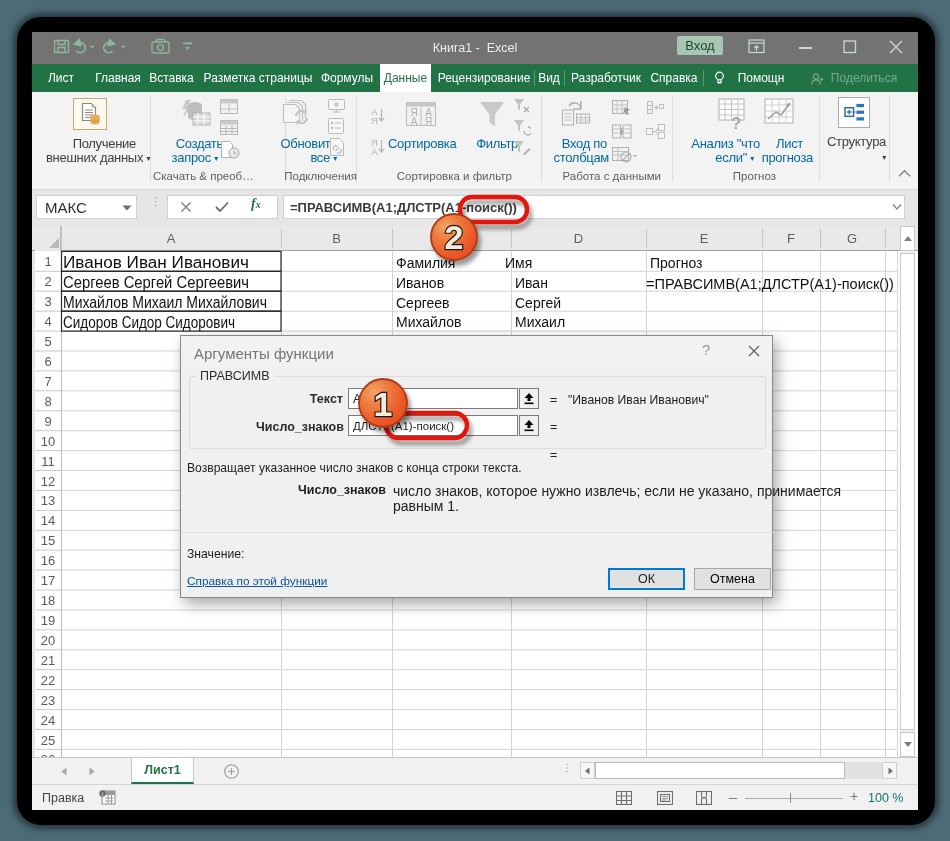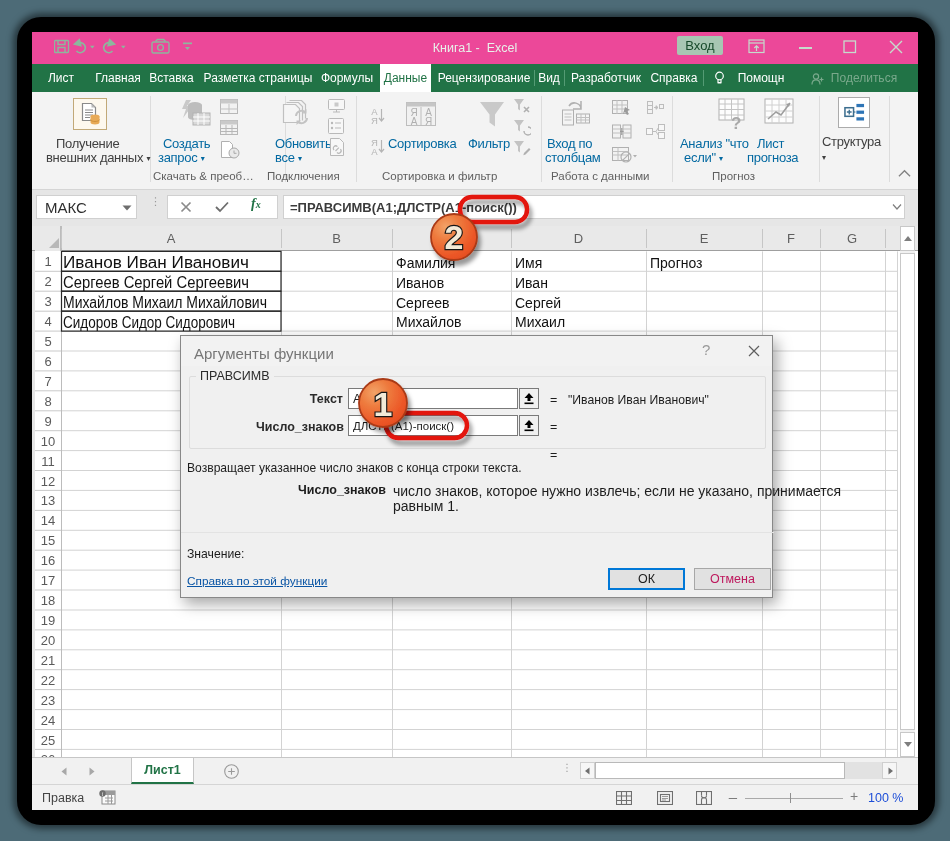--- a/index.html
+++ b/index.html
@@ -3,29 +3,29 @@
 <meta charset="utf-8">
 <style>
 * { margin:0; padding:0; box-sizing:border-box; }
 html,body { width:950px; height:841px; background:#4d6b77; overflow:hidden;
   font-family:"Liberation Sans", sans-serif; }
 #frame { position:absolute; left:17px; top:17px; width:918px; height:808px;
   background:#000; border-radius:24px; box-shadow:0 0 6px 4px rgba(10,14,16,0.55); }
 #win { position:absolute; left:32px; top:32px; width:886px; height:778px;
   background:#fff; overflow:hidden; }
 
-#titlebar { position:absolute; left:0; top:0; width:886px; height:32px; background:#ec4899; }
+#titlebar { position:absolute; left:0; top:0; width:886px; height:32px; background:#737373; }
 #tabrow { position:absolute; left:0; top:32px; width:886px; height:28px; background:#217346; }
 .tab { position:absolute; top:0; height:28px; line-height:28px; color:#fff; font-size:12px; text-align:center; }
 .tab.active { background:#fff; color:#217346; }
 .sep-t { top:6px; width:1px; height:16px; background:#549b74; }
 .rsep { position:absolute; top:4px; width:1px; height:86px; background:#dcdcdc; }
-.rtxt { position:absolute; font-size:13px; letter-spacing:-0.3px; color:#404040; text-align:left; white-space:nowrap; }
+.rtxt { position:absolute; font-size:13px; letter-spacing:-0.3px; color:#404040; text-align:right; white-space:nowrap; }
 .rtxt.dis { color:#0369a1; }
-.rlabel { position:absolute; font-size:11.5px; color:#5f5f5f; text-align:left; white-space:nowrap; }
+.rlabel { position:absolute; font-size:11.5px; color:#5f5f5f; text-align:right; white-space:nowrap; }
 .da { font-size:8px; vertical-align:1px; }
 .colh { position:absolute; top:0; height:25px; line-height:25px; text-align:center; font-size:13px; color:#5f5f5f; }
 .cell { position:absolute; font-size:14px; color:#111; white-space:nowrap; }
 .cellA { position:absolute; font-size:16px; color:#111; white-space:nowrap; }
 .cellF { position:absolute; font-size:14.5px; color:#111; white-space:nowrap; }
 #dialog { position:absolute; left:180px; top:335px; width:593px; height:263px; background:#f0f0f0;
   border:1px solid #888; box-shadow:4px 6px 14px rgba(0,0,0,0.35); font-family:"Liberation Sans",sans-serif; }
 #ribbon { position:absolute; left:0; top:60px; width:886px; height:98px; background:#f3f3f3; border-bottom:1px solid #d5d5d5; }
 #fbar { position:absolute; left:0; top:158px; width:886px; height:36px; background:#e6e6e6; }
 #grid { position:absolute; left:0; top:194px; width:886px; height:531px; background:#fff; }
@@ -470,25 +470,26 @@
     </svg>
 
     <div class="cellA" style="left:31px;top:28px;transform:scaleX(1.071);transform-origin:0 0">Иванов Иван Иванович</div>
     <div class="cellA" style="left:31px;top:48px;transform:scaleX(0.925);transform-origin:0 0">Сергеев Сергей Сергеевич</div>
     <div class="cellA" style="left:31px;top:68px;transform:scaleX(0.875);transform-origin:0 0">Михайлов Михаил Михайлович</div>
     <div class="cellA" style="left:31px;top:88px;transform:scaleX(0.844);transform-origin:0 0">Сидоров Сидор Сидорович</div>
     <div class="cell" style="left:364px;top:29px">Фамилия</div>
     <div class="cell" style="left:364px;top:49px">Иванов</div>
     <div class="cell" style="left:364px;top:69px">Сергеев</div>
     <div class="cell" style="left:364px;top:88px">Михайлов</div>
-    <div class="cell" style="left:483px;top:29px">Имя</div>
+    <div class="cell" style="left:473px;top:29px">Имя</div>
     <div class="cell" style="left:483px;top:49px">Иван</div>
     <div class="cell" style="left:483px;top:69px">Сергей</div>
     <div class="cell" style="left:483px;top:88px">Михаил</div>
     <div class="cell" style="left:618px;top:29px">Прогноз</div>
+    <div class="cellF" style="left:614px;top:50px">=ПРАВСИМВ(A1;ДЛСТР(A1)-поиск())</div>
 
     <div class="abs" style="left:868px;top:0;width:15px;height:531px;background:#f1f1f1"></div>
     <div class="abs" style="left:868px;top:0;width:15px;height:25px;background:#fff;border:1px solid #c8c8c8"></div>
     <svg class="abs" style="left:872px;top:10px" width="8" height="6" viewBox="0 0 8 6">
         <path d="M0 5 L4 0 8 5z" fill="#7e7e7e"></path>
       </svg>
     <div class="abs" style="left:868px;top:27px;width:15px;height:477px;background:#fff;border:1px solid #c8c8c8"></div>
     <div class="abs" style="left:868px;top:506px;width:15px;height:25px;background:#fff;border:1px solid #c8c8c8"></div>
     <svg class="abs" style="left:872px;top:516px" width="8" height="6" viewBox="0 0 8 6">
         <path d="M0 0 L4 5 8 0z" fill="#7e7e7e"></path>
@@ -546,21 +547,21 @@
       <g fill="none" stroke="#6f6f6f" stroke-width="1.1">
           <rect x="0.5" y="0.5" width="15" height="13"></rect>
           <path d="M5.5 0.5 v4 M5.5 9 v4.5 M10.5 0.5 v4 M10.5 9 v4.5"></path>
           <path d="M5.5 4.5 a2.5 2.5 0 0 0 5 0 M5.5 9 a2.5 2.5 0 0 1 5 0"></path>
         </g>
     </svg>
     <div class="abs" style="left:694px;top:3px;width:14px;height:18px;color:#7c7c7c;font-size:15px;text-align:center">–</div>
     <div class="abs" style="left:713px;top:12.5px;width:98px;height:1px;background:#a9a9a9"></div>
     <div class="abs" style="left:758px;top:8px;width:1px;height:10px;background:#8f8f8f"></div>
     <div class="abs" style="left:815px;top:3px;width:14px;height:18px;color:#7c7c7c;font-size:14px;text-align:center">+</div>
-    <div class="abs" style="left:836px;top:6px;font-size:12.5px;color:#1d4ed8">100 %</div>
+    <div class="abs" style="left:836px;top:6px;font-size:12.5px;color:#0f766e">100 %</div>
   </div>
 </div>
 
 <div id="dialog">
   <div class="abs" style="left:0;top:0;width:591px;height:30px;background:#f2f2f2"></div>
   <div class="abs" style="left:13px;top:9px;font-size:15px;color:#767676">Аргументы функции</div>
   <div class="abs" style="left:521px;top:5px;width:16px;height:16px;color:#9a9a9a;font-size:15px">?</div>
   <svg class="abs" style="left:567px;top:9px" width="12" height="12" viewBox="0 0 12 12">
       <path d="M1 1 L11 11 M11 1 L1 11" stroke="#5f5f5f" stroke-width="1.2"></path>
     </svg>
@@ -585,21 +586,21 @@
     </svg>
   <div class="abs" style="left:369px;top:84px;font-size:12.5px;color:#1d1d1d">=</div>
   <div class="abs" style="left:369px;top:112px;font-size:12.5px;color:#1d1d1d">=</div>
   <div class="abs" style="left:6px;top:125px;font-size:12.1px;color:#1d1d1d">Возвращает указанное число знаков с конца строки текста.</div>
   <div class="abs" style="left:105px;top:147px;width:100px;font-size:12.5px;font-weight:bold;color:#1d1d1d;text-align:right">Число_знаков</div>
   <div class="abs" style="left:212px;top:148px;width:400px;font-size:14px;color:#1d1d1d;line-height:15px;white-space:nowrap">число знаков, которое нужно извлечь; если не указано, принимается<br>равным 1.</div>
   <div class="abs" style="left:0;top:196px;width:593px;height:1px;background:#e3e3e3"></div>
   <div class="abs" style="left:6px;top:211px;font-size:12.2px;color:#1d1d1d">Значение:</div>
   <div class="abs" style="left:6px;top:238px;font-size:11.8px;color:#0a55a5;text-decoration:underline">Справка по этой функции</div>
   <div class="abs" style="left:427px;top:232px;width:77px;height:22px;background:#e1e1e1;border:2px solid #0078d7;font-size:12.5px;color:#1d1d1d;text-align:center;line-height:19px">ОК</div>
-  <div class="abs" style="left:513px;top:232px;width:77px;height:22px;background:#e1e1e1;border:1px solid #a7a7a7;font-size:12.5px;color:#be185d;text-align:center;line-height:20px">Отмена</div>
+  <div class="abs" style="left:513px;top:232px;width:77px;height:22px;background:#e1e1e1;border:1px solid #a7a7a7;font-size:12.5px;color:#000000;text-align:center;line-height:20px">Отмена</div>
 </div>
 
 <svg id="ann" class="abs" style="left:0;top:0;pointer-events:none" width="950" height="841" viewBox="0 0 950 841">
   <defs>
     <radialGradient id="ball" cx="0.32" cy="0.28" r="0.9">
       <stop offset="0" stop-color="#f2a368"></stop>
       <stop offset="0.33" stop-color="#ee7b3e"></stop>
       <stop offset="0.7" stop-color="#ec5727"></stop>
       <stop offset="1" stop-color="#e0461d"></stop>
     </radialGradient>

